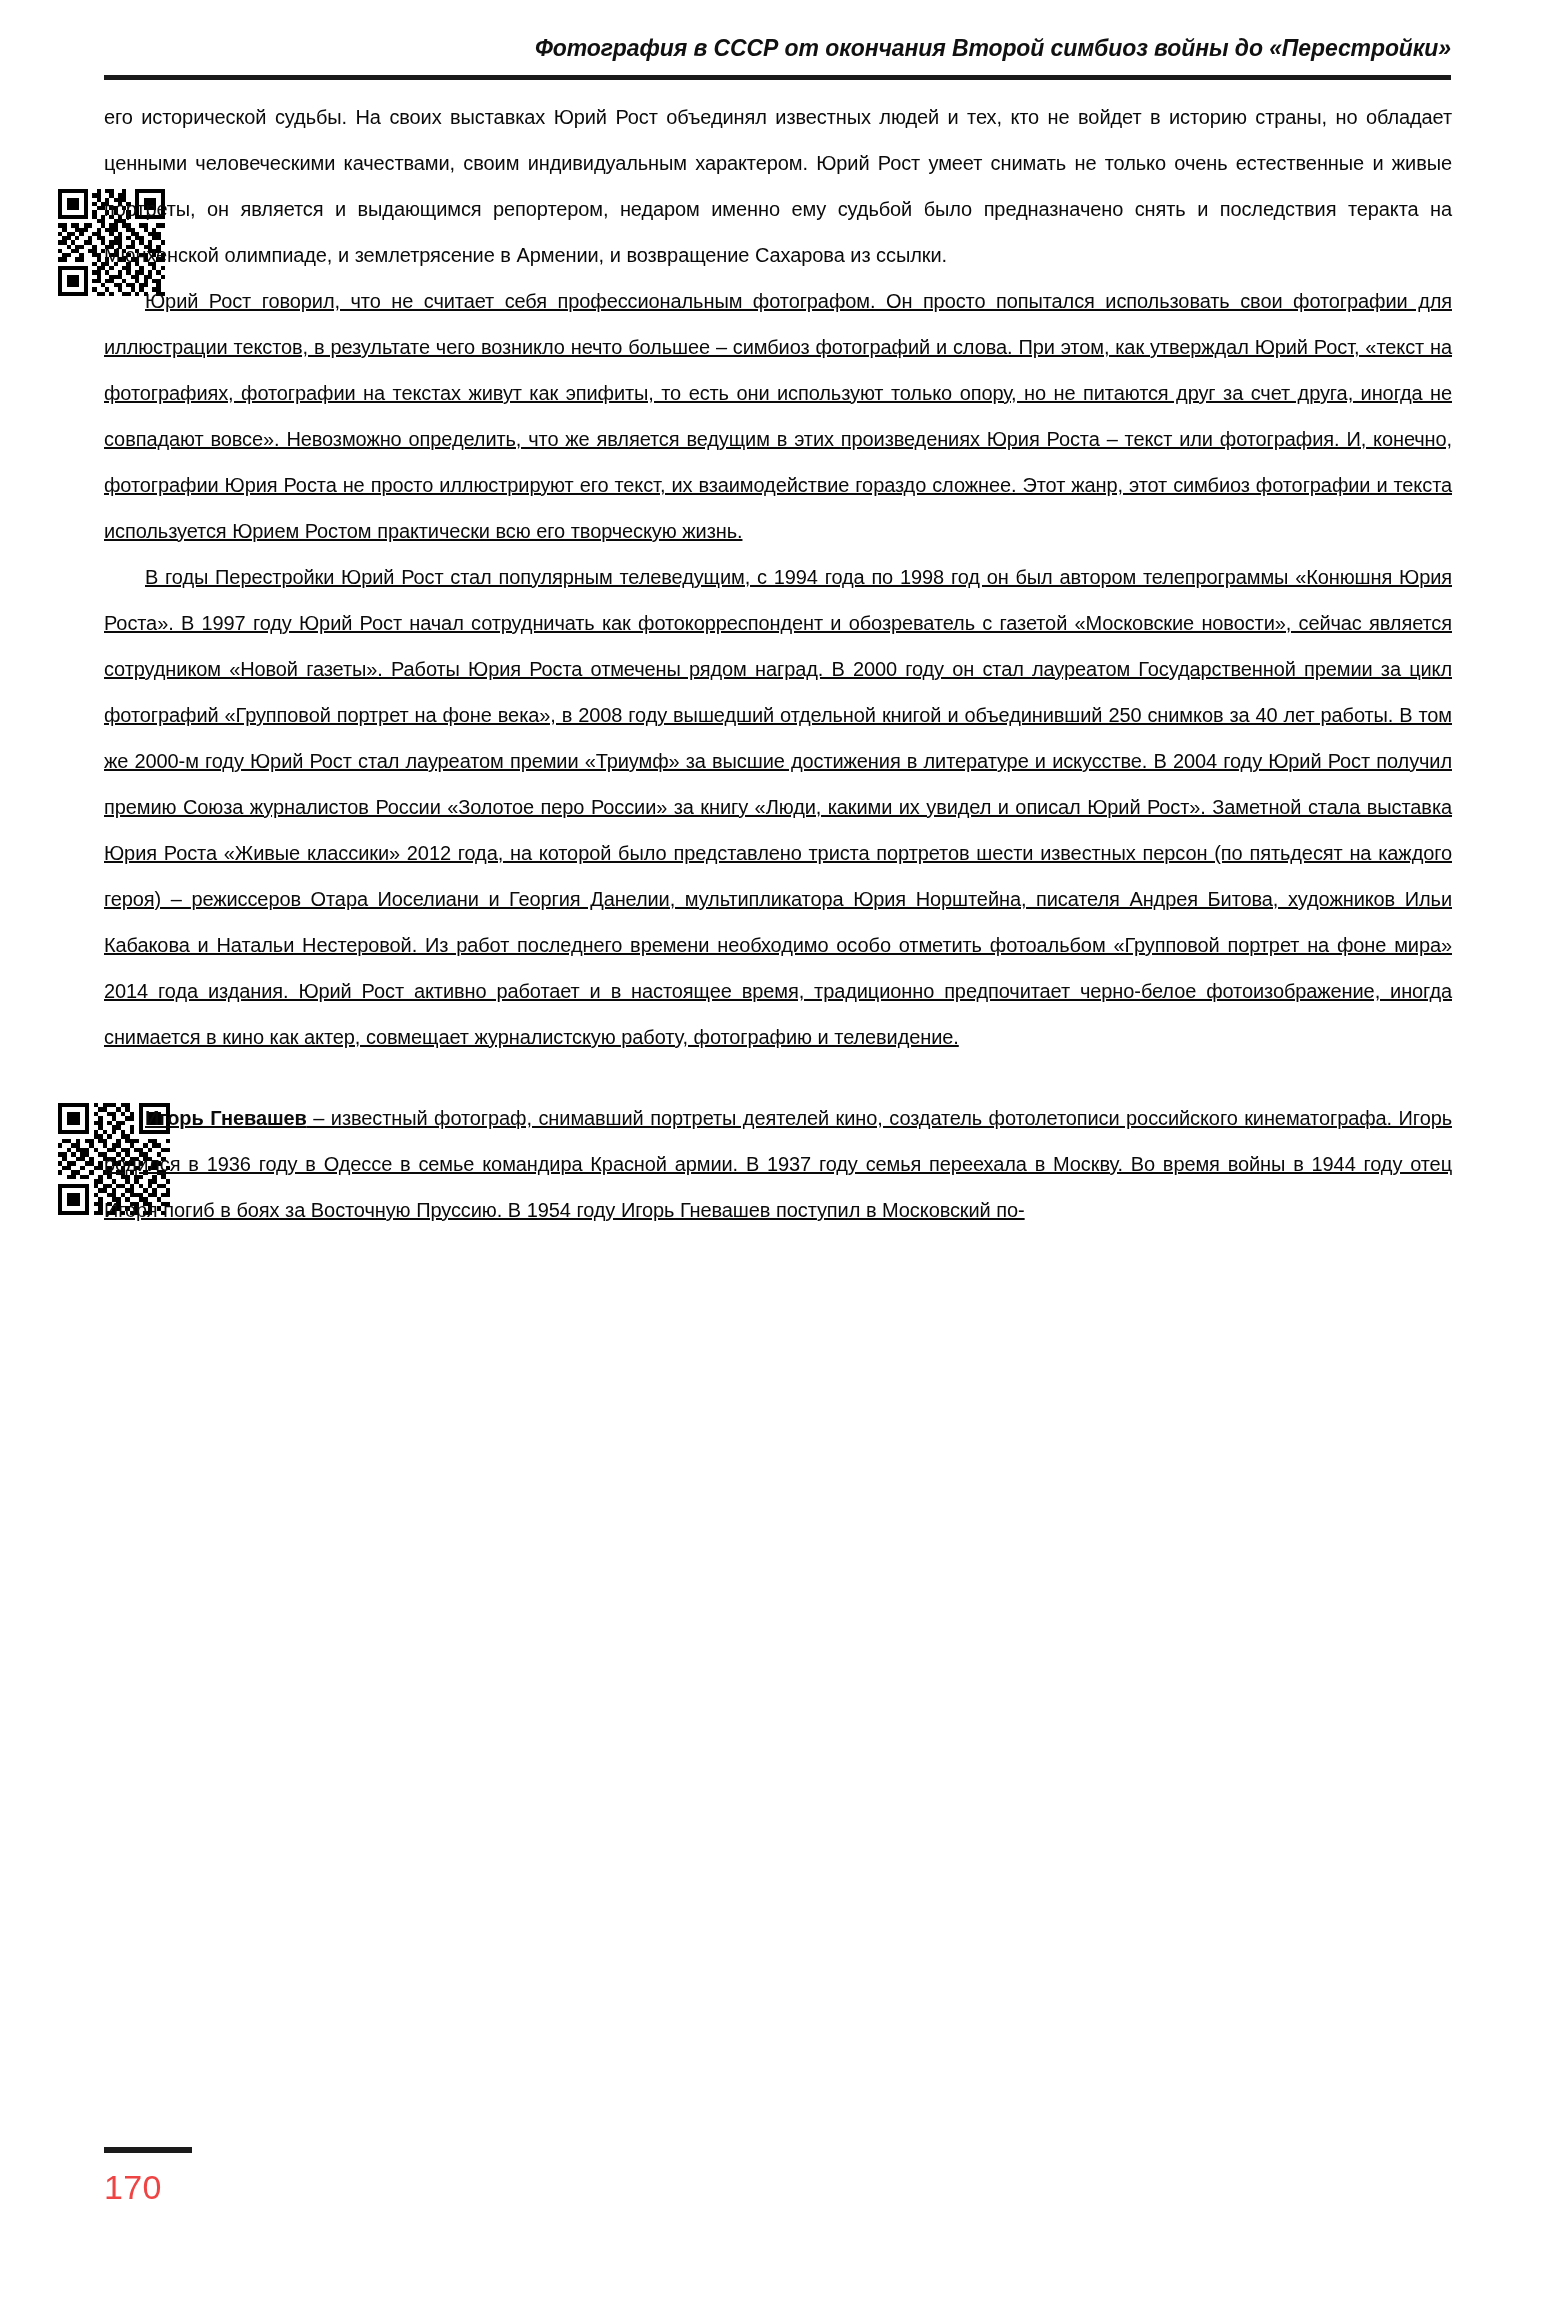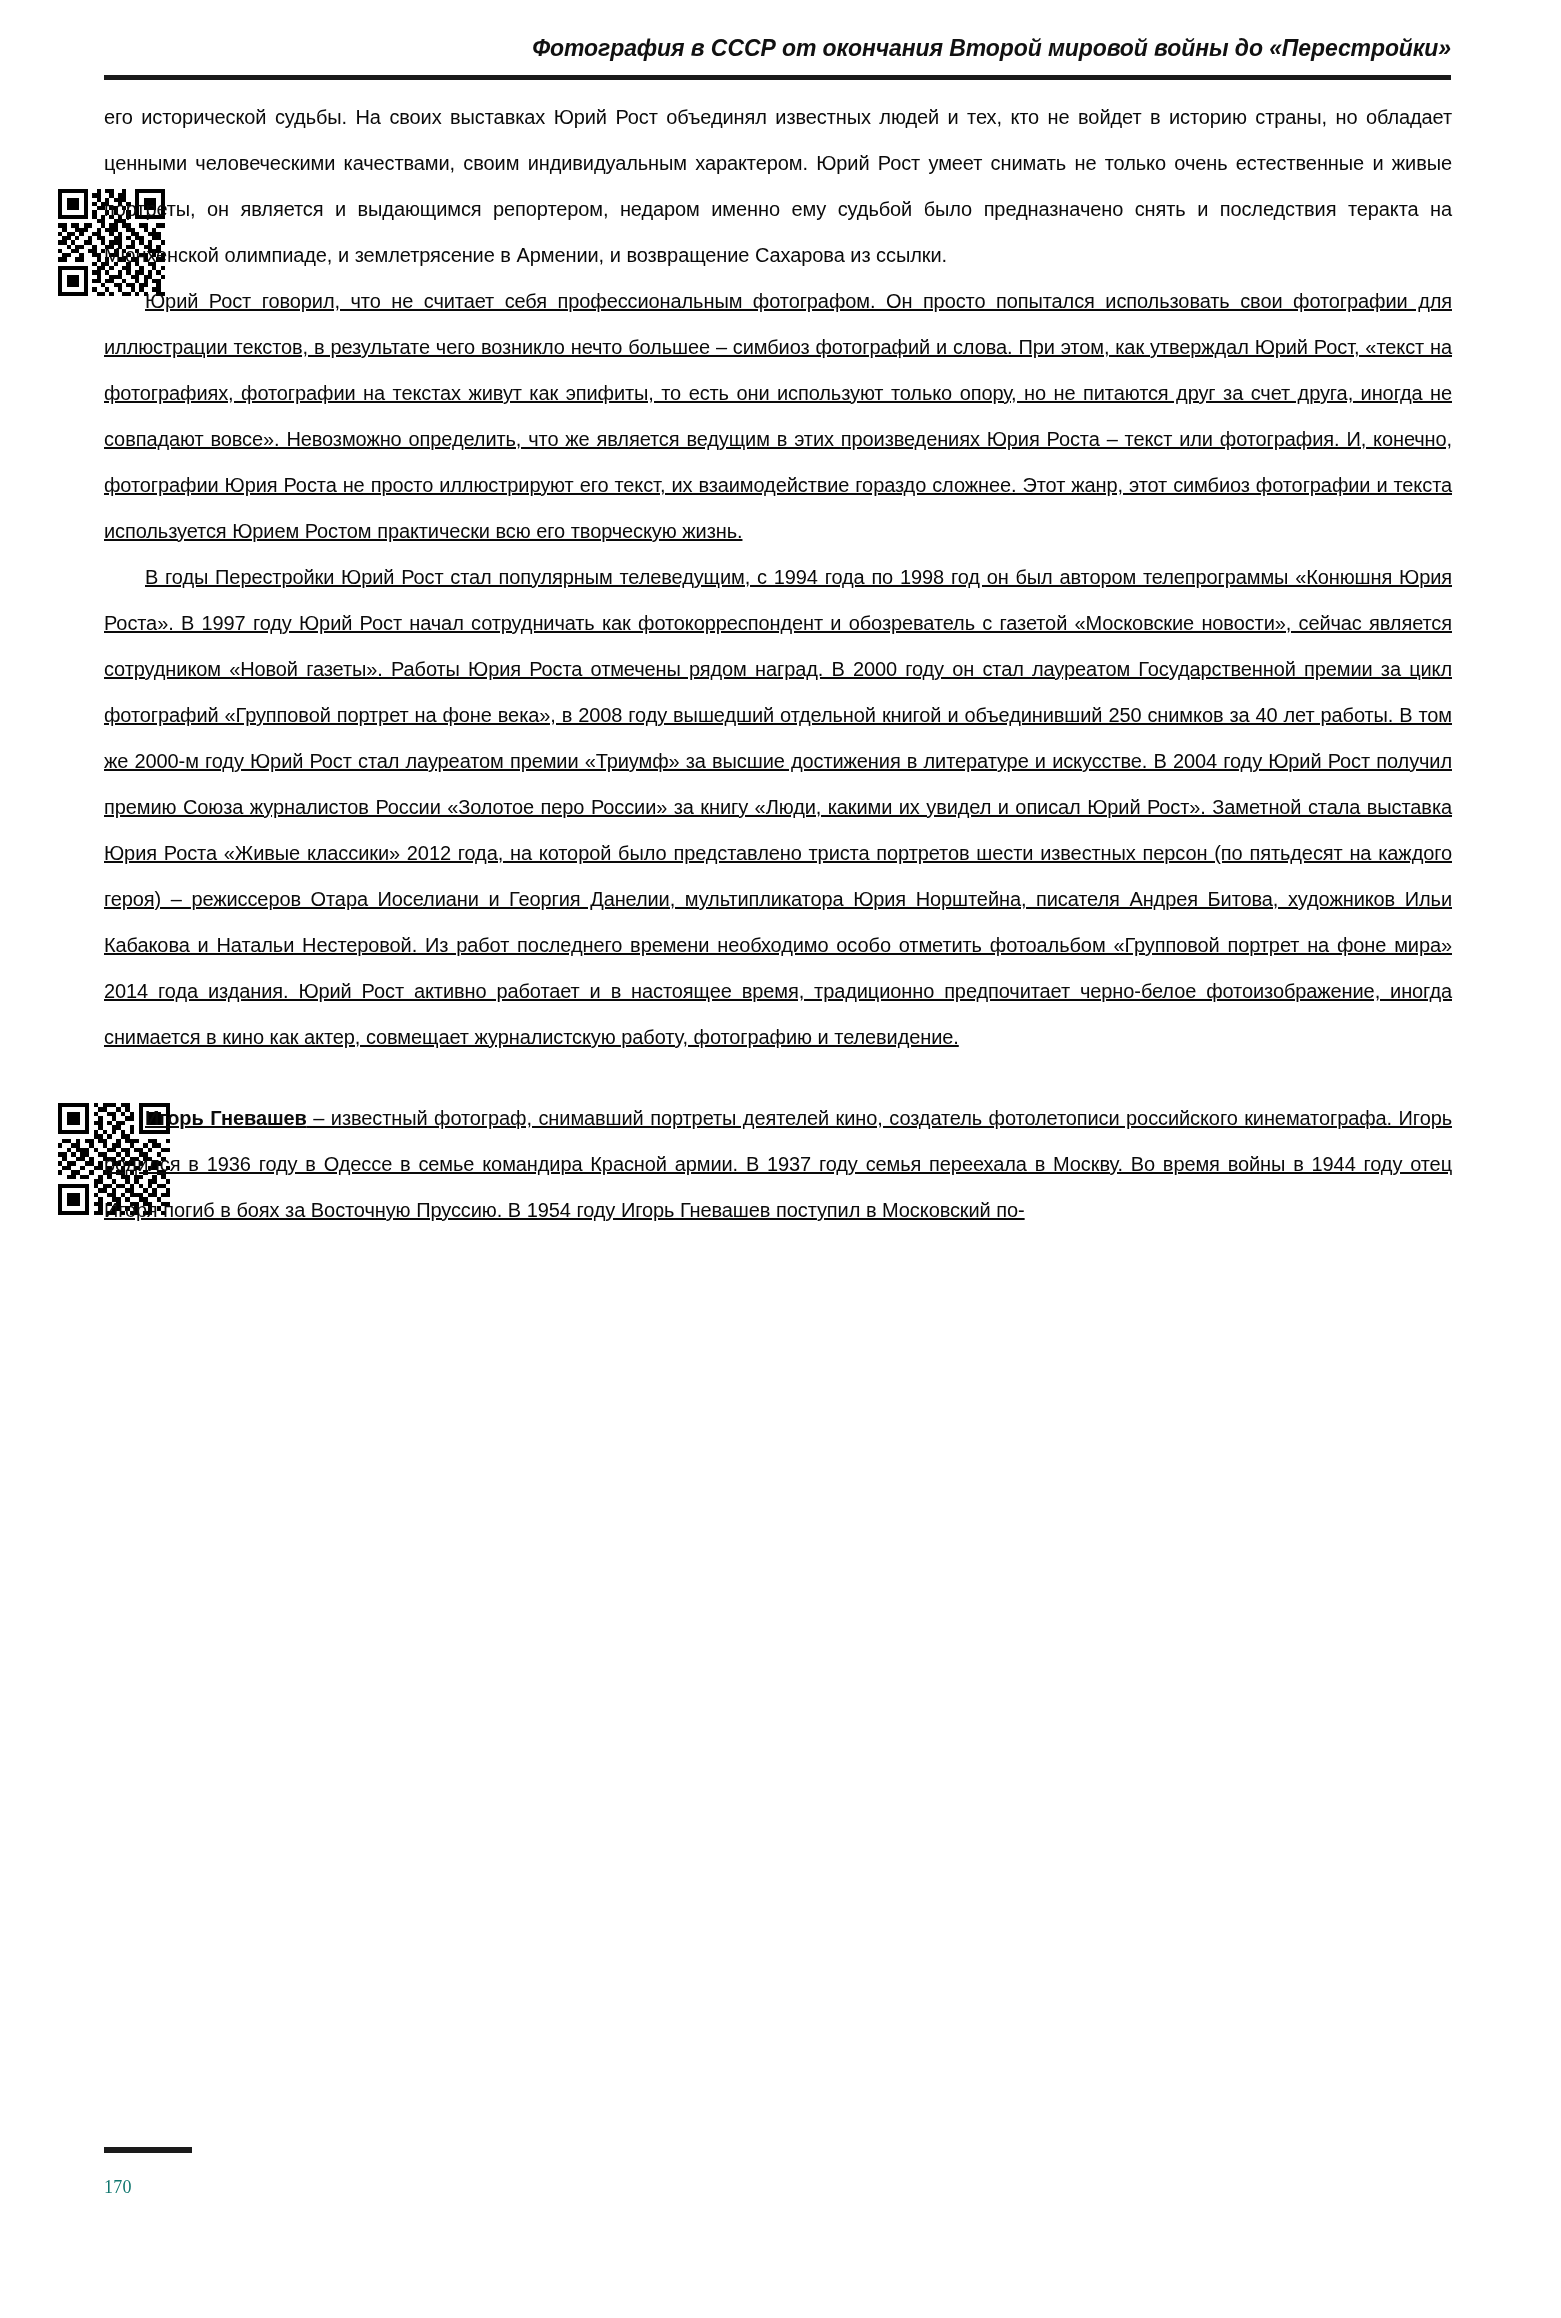--- a/index.html
+++ b/index.html
@@ -105,33 +105,32 @@
     left: 104px;
     top: 2147px;
     width: 88px;
     height: 5.5px;
     background: #1a1a1a;
   }
   .page-number {
     position: absolute;
     left: 104px;
     top: 2168px;
-    font-size: 18px;
+    font-size: 34px;
     line-height: 38px;
     letter-spacing: 0.3px;
-    color: #0f766e;
-    font-family: Liberation Serif, serif;
+    color: #ef4444;
   }
 </style>
 </head>
 <body>
 
 <div class="page">
 
-  <div class="running-header">Фотография в СССР от окончания Второй мировой войны до «Перестройки»</div>
+  <div class="running-header">Фотография в СССР от окончания Второй симбиоз войны до «Перестройки»</div>
   <div class="header-rule"></div>
 
   <div class="qr" id="qr-top">
     <svg viewBox="0 0 25 25" shape-rendering="crispEdges" aria-hidden="true">
       <rect width="25" height="25" fill="#ffffff"></rect>
       <g fill="#000000">
         <rect x="0" y="0" width="7" height="1"></rect>
           <rect x="9" y="0" width="1" height="1"></rect>
           <rect x="11" y="0" width="2" height="1"></rect>
           <rect x="15" y="0" width="1" height="1"></rect>

